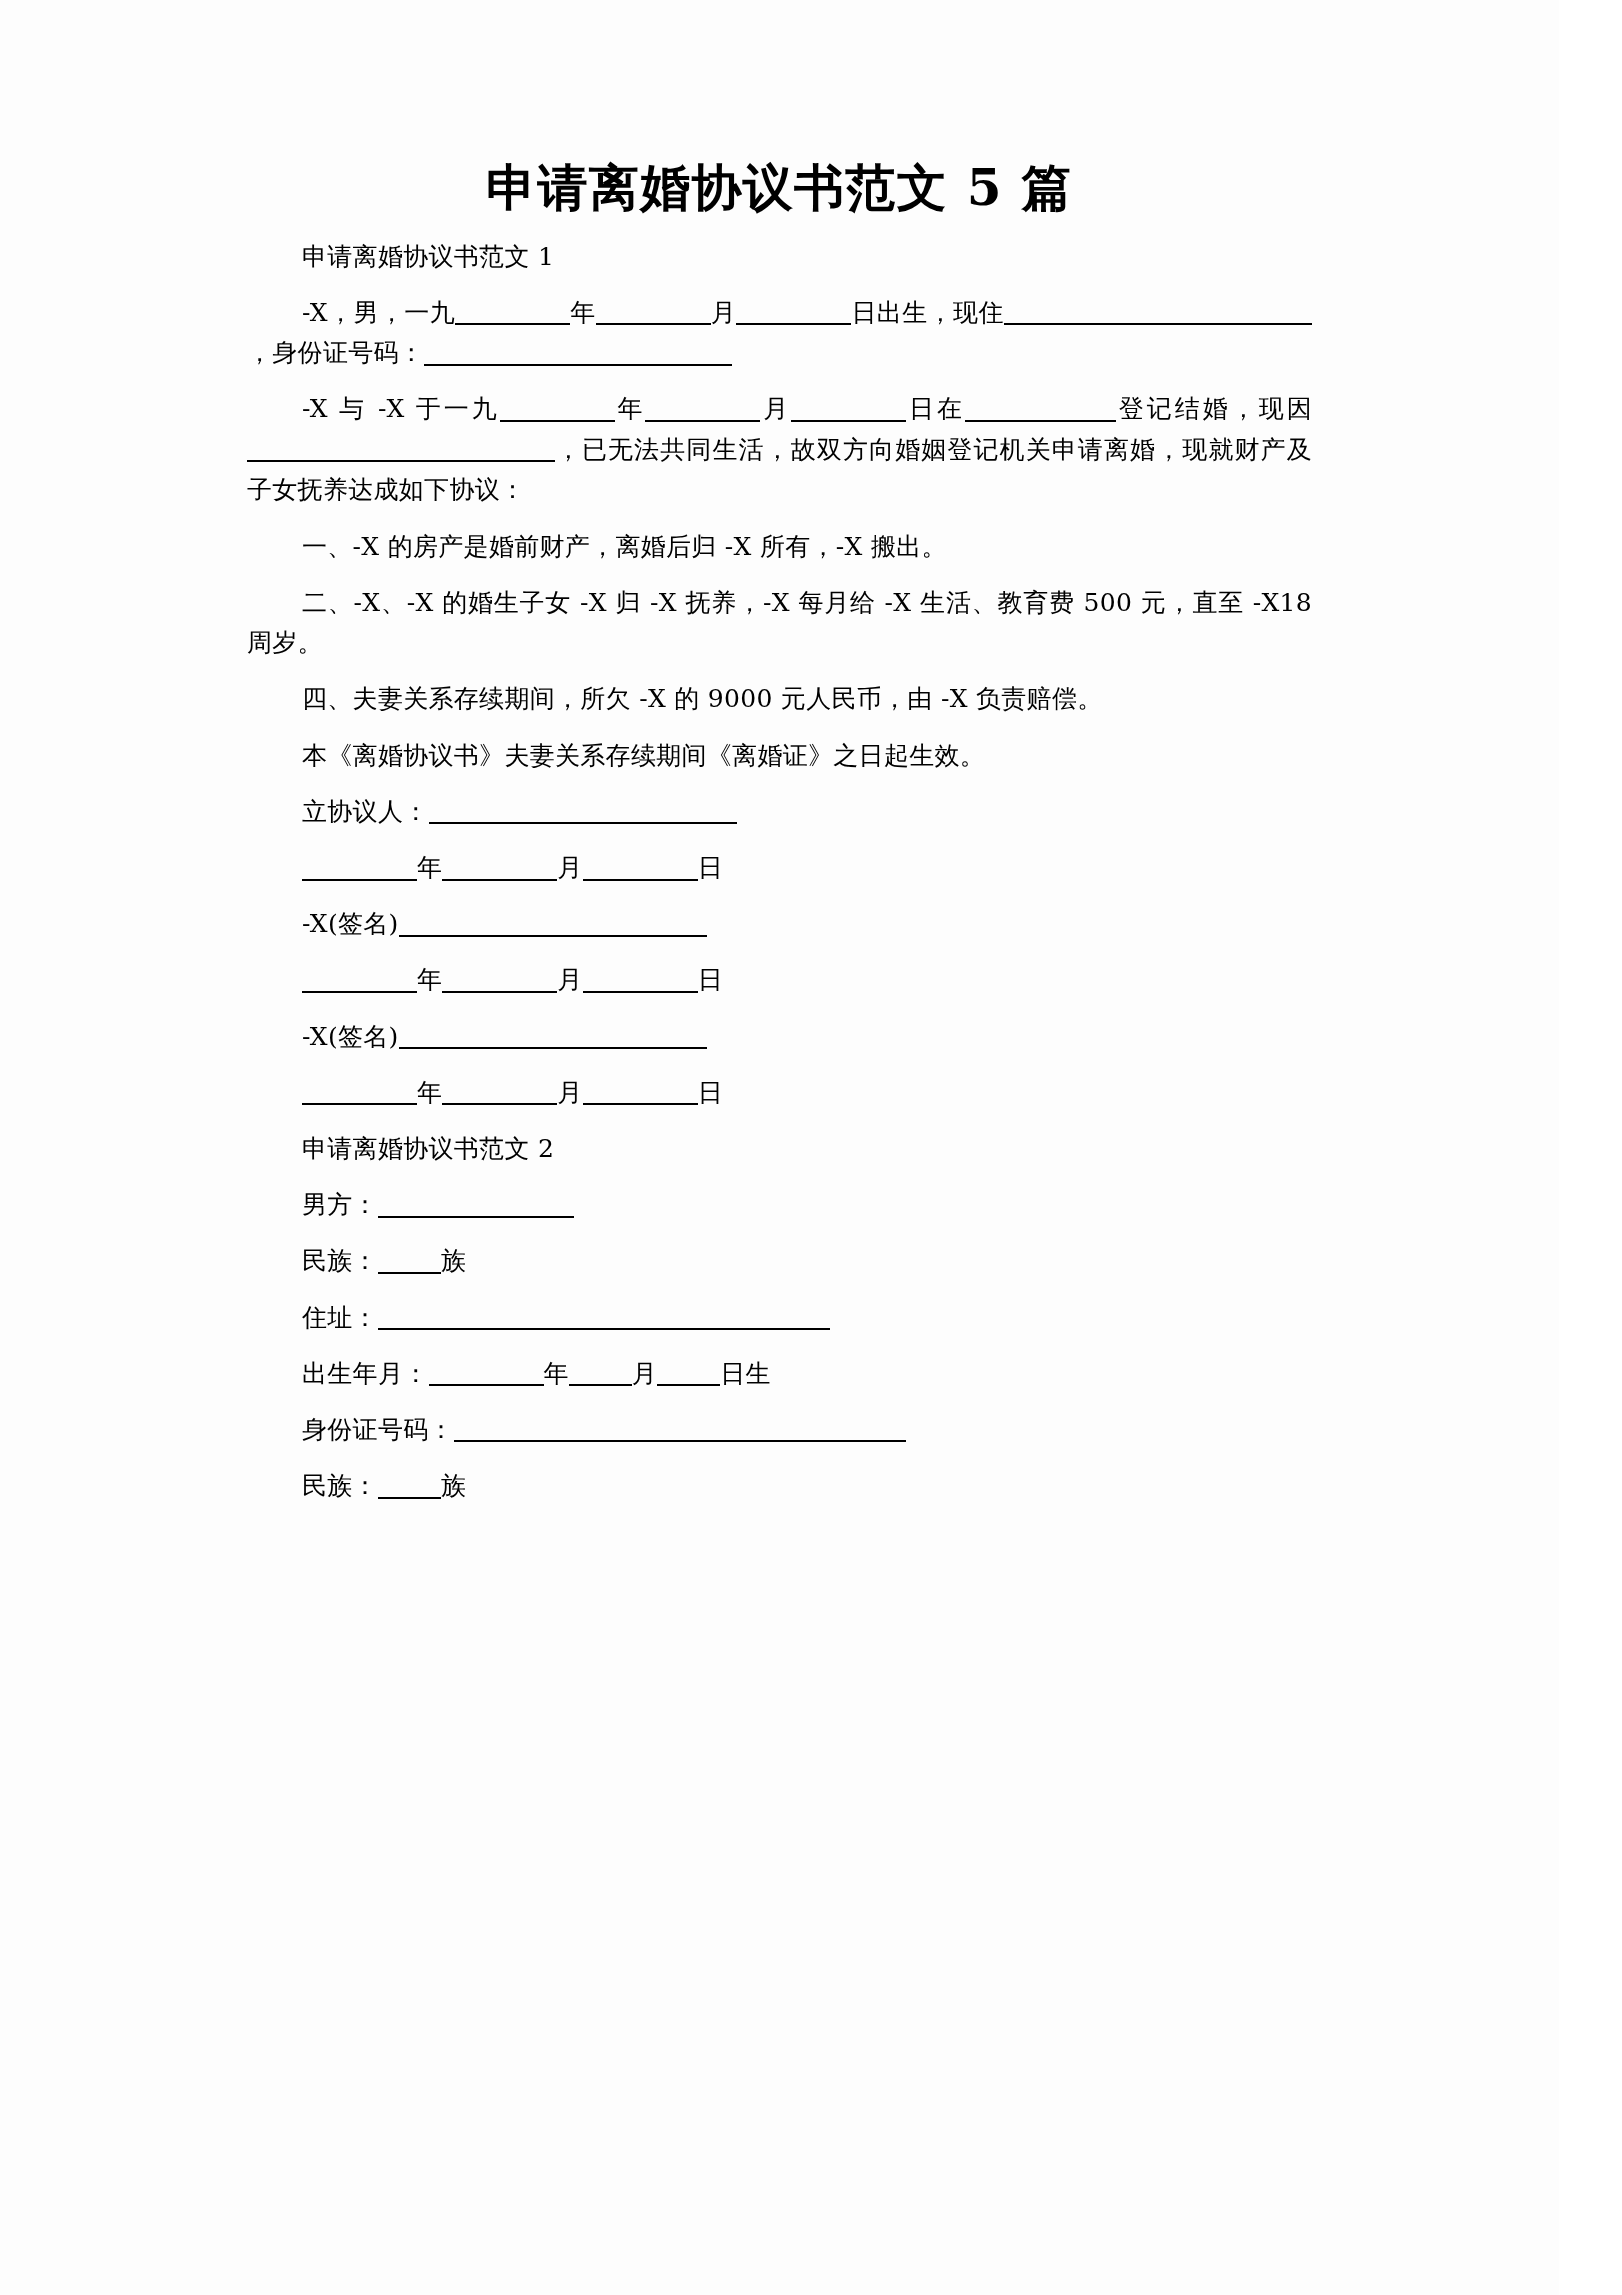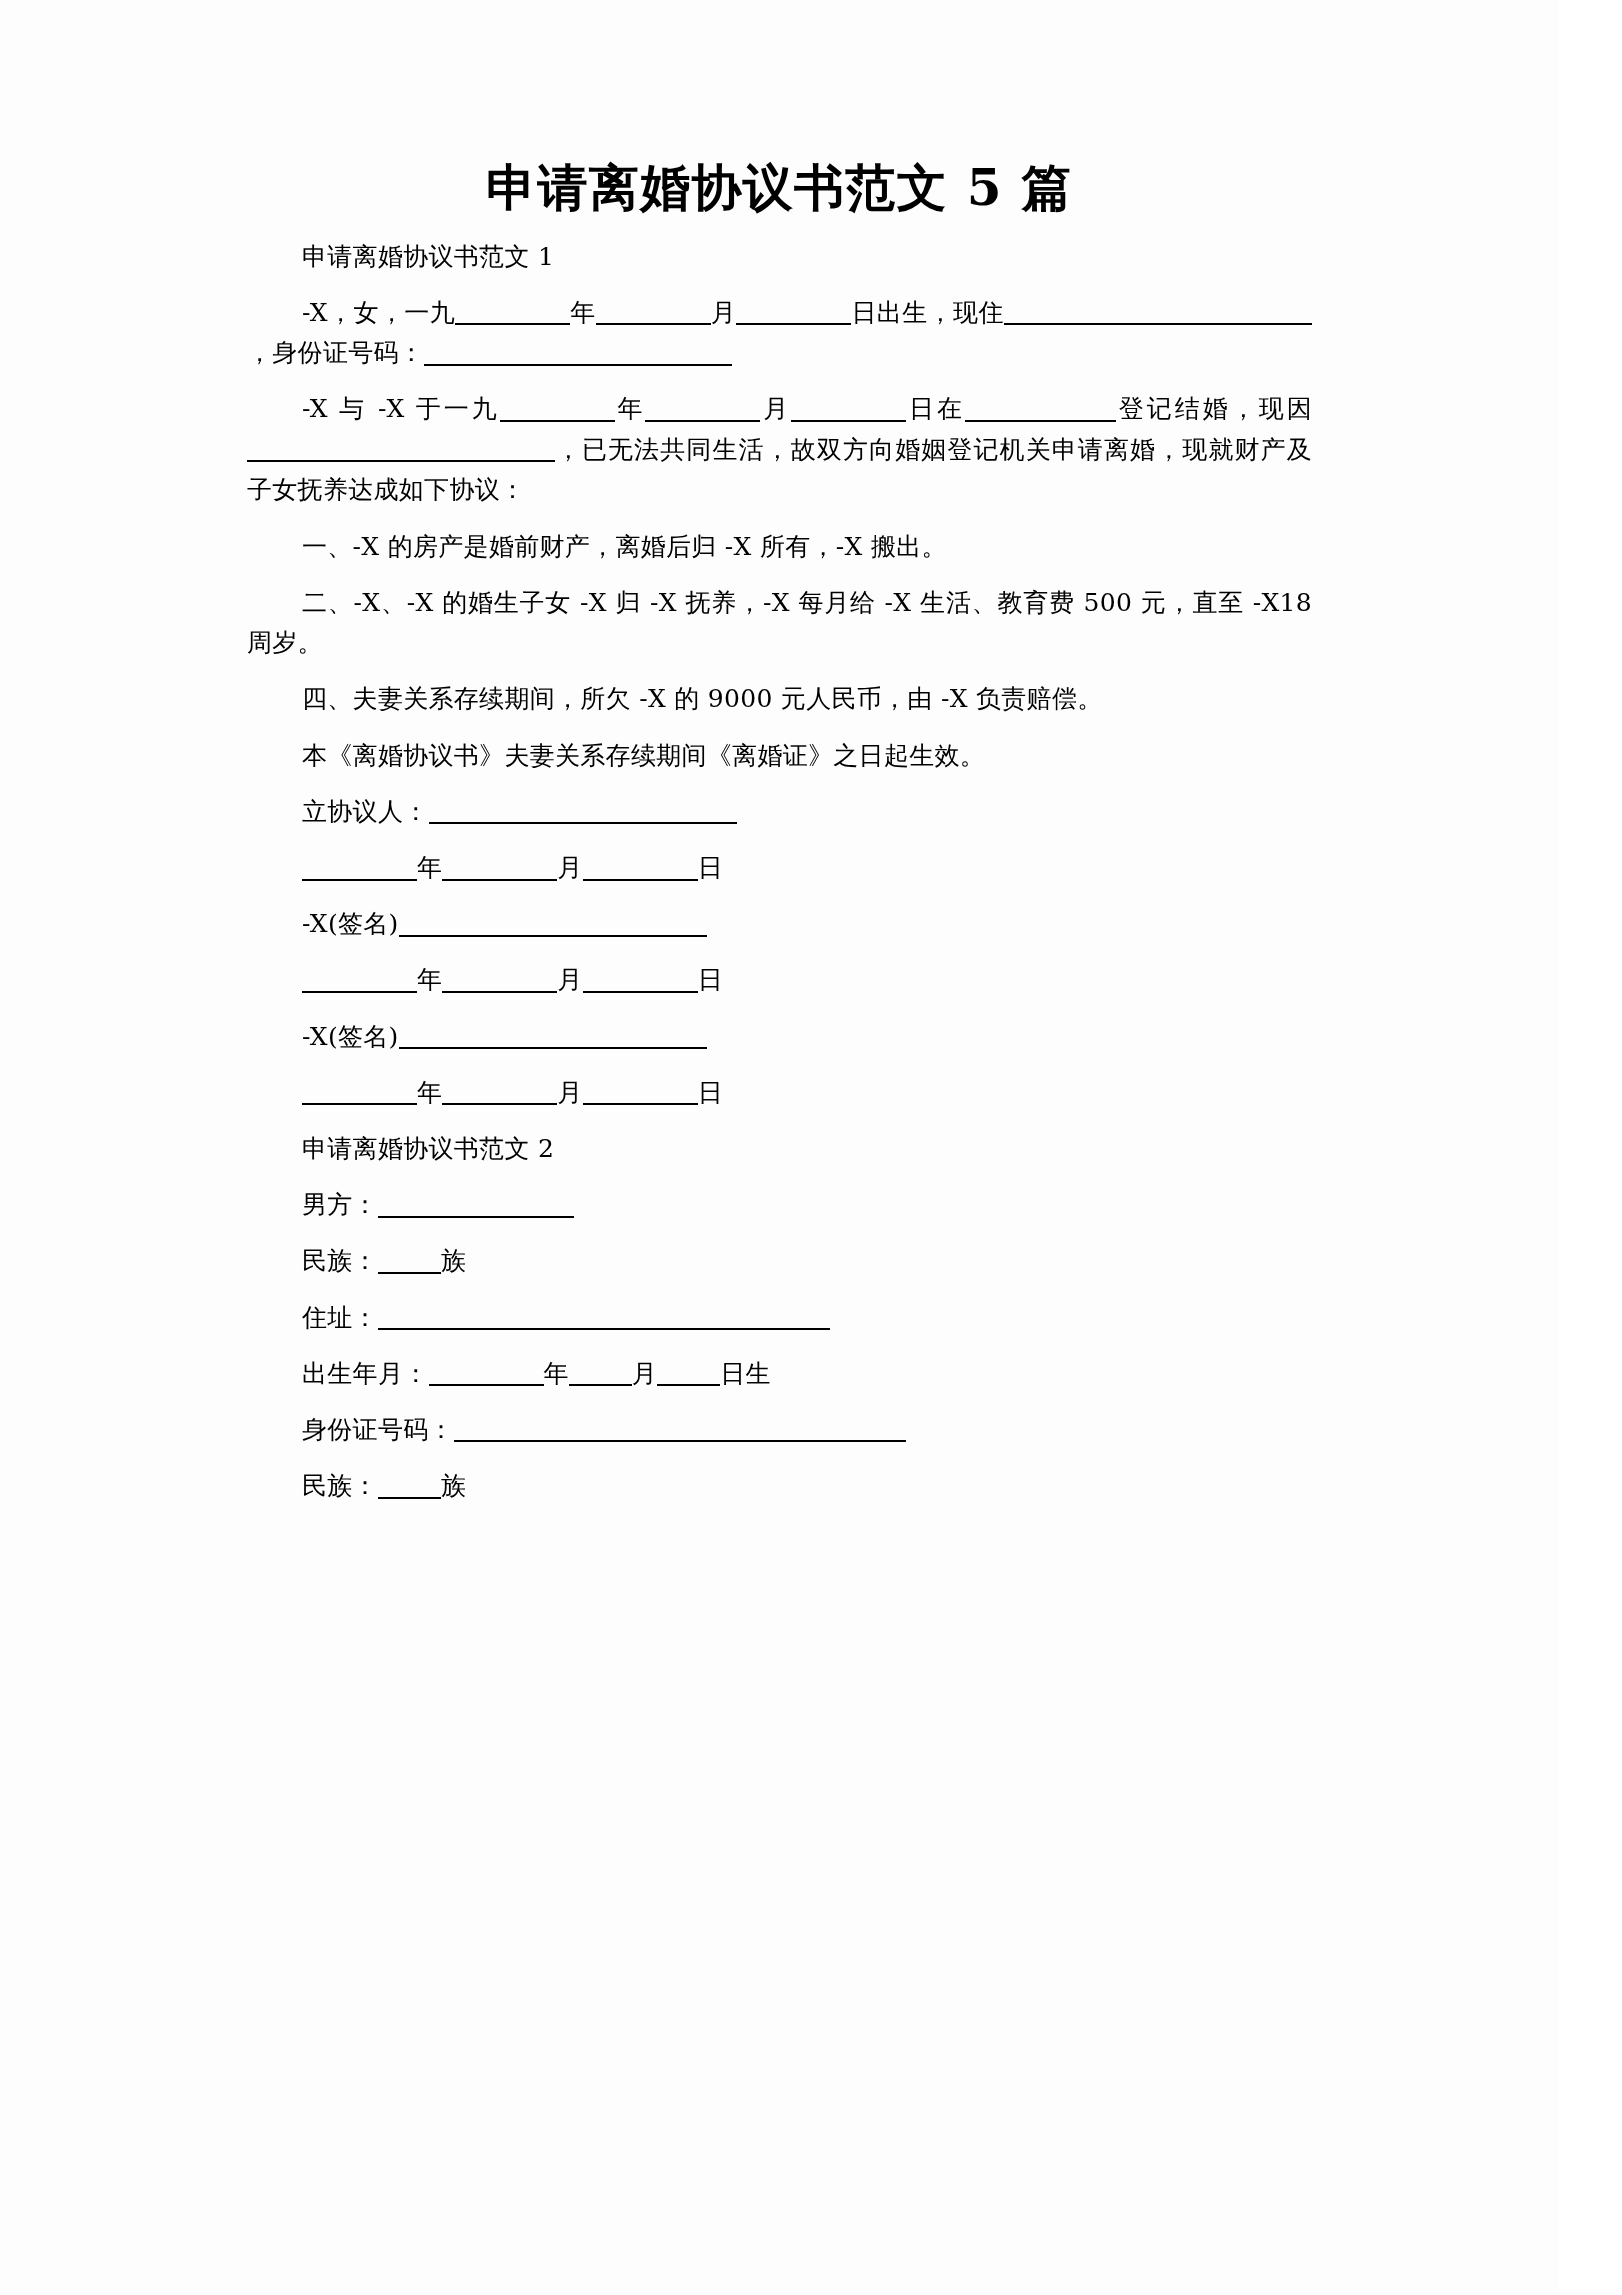--- a/index.html
+++ b/index.html
@@ -64,24 +64,24 @@
 <body>
 
 <div class="page">
 
   <h1 class="doc-title">申请离婚协议书范文 5 篇</h1>
 
   <p class="para section-label">
     <span>申请离婚协议书范文 1</span>
   </p>
 
+  <p class="para indent">
+    <span>-X，男，一九</span><span class="u u-l"></span><span>年</span><span class="u u-l"></span><span>月</span><span class="u u-l"></span><span>日出生，现住</span><span class="u u-3xl"></span><span>，</span><span>身份证号码：</span><span class="u u-3xl"></span>
+  </p>
 
-  <p class="para indent">
-    <span>-X，女，一九</span><span class="u u-l"></span><span>年</span><span class="u u-l"></span><span>月</span><span class="u u-l"></span><span>日出生，现住</span><span class="u u-3xl"></span><span>，</span><span>身份证号码：</span><span class="u u-3xl"></span>
-  </p>
 
   <p class="para indent">
     <span>-X 与 -X 于一九</span><span class="u u-l"></span><span>年</span><span class="u u-l"></span><span>月</span><span class="u u-l"></span><span>日在</span><span class="u u-xl"></span><span>登记结婚，现因</span><span class="u u-3xl"></span><span>，已无法共同生活，故双方向婚姻登记机关申请离婚，现就财产及子女抚养达成如下协议：</span>
   </p>
 
   <p class="para indent">一、-X 的房产是婚前财产，离婚后归 -X 所有，-X 搬出。</p>
   <p class="para indent">二、-X、-X 的婚生子女 -X 归 -X 抚养，-X 每月给 -X 生活、教育费 500 元，直至 -X18 周岁。</p>
   <p class="para indent">四、夫妻关系存续期间，所欠 -X 的 9000 元人民币，由 -X 负责赔偿。</p>
 
   <p class="para indent">本《离婚协议书》夫妻关系存续期间《离婚证》之日起生效。</p>

